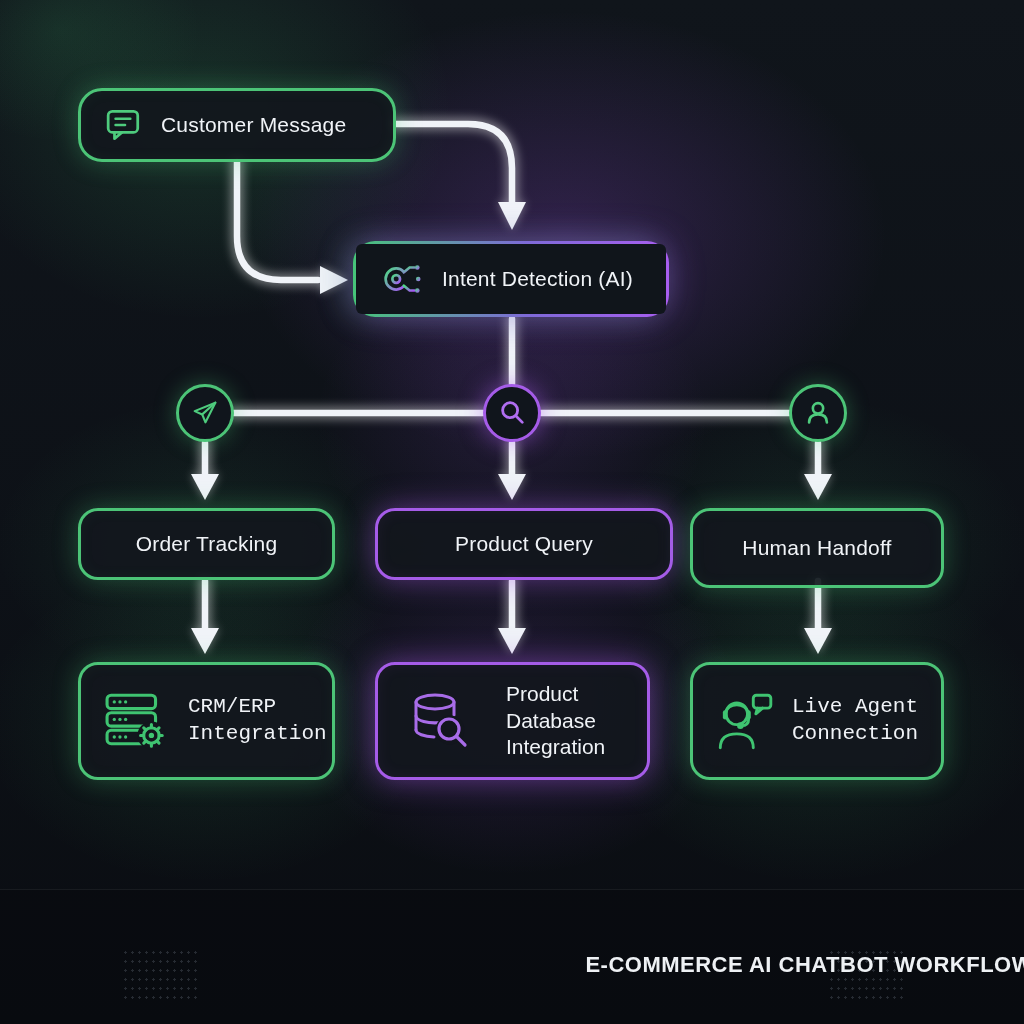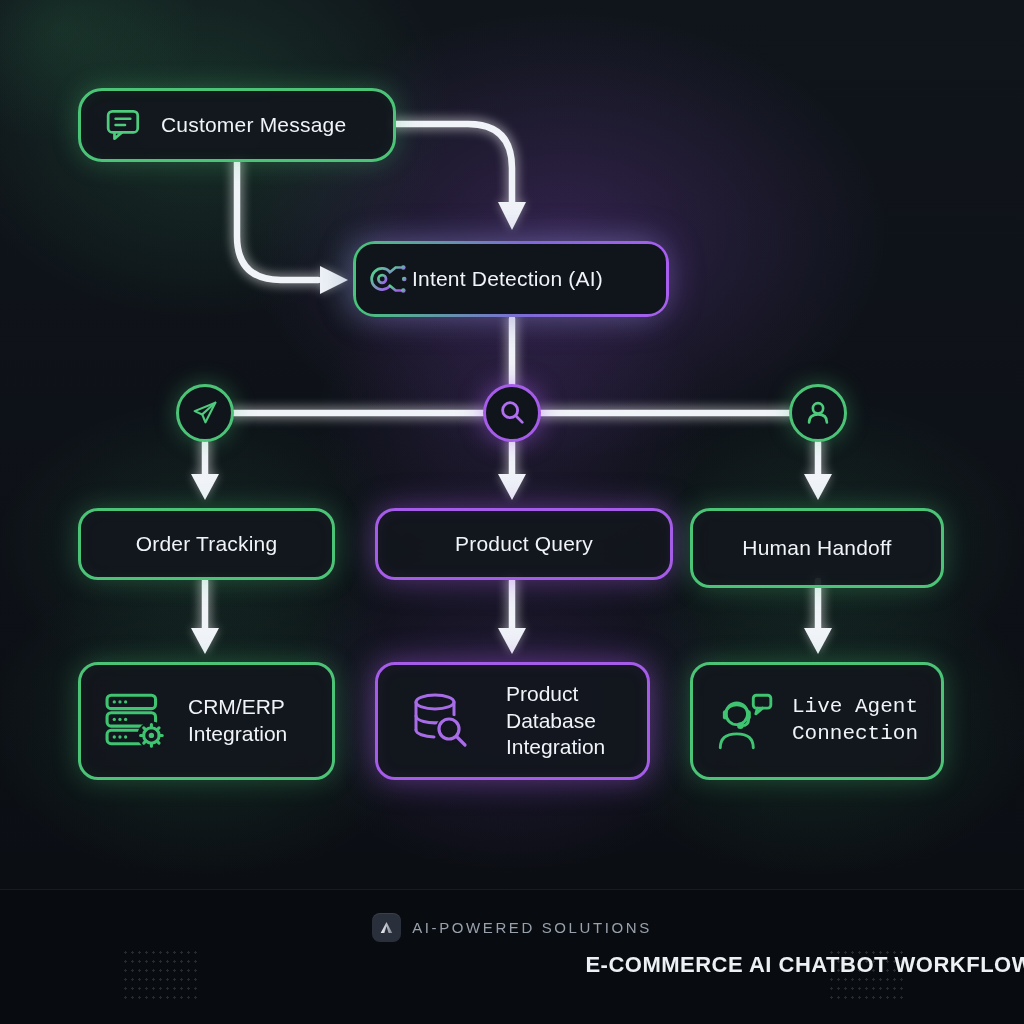--- a/index.html
+++ b/index.html
@@ -38,22 +38,22 @@
   .node-label{font-size:21px;color:#f0f3f7;letter-spacing:.2px;}
   .center-content{justify-content:center;gap:18px;}
   .left-content{justify-content:flex-start;padding-left:24px;gap:18px;}
 
   .grad-wrap{
     position:absolute;z-index:2;padding:3px;border-radius:22px;box-sizing:border-box;
     background:linear-gradient(90deg,#46c579 0%,#7e6ad8 55%,#a85ef0 100%);
     box-shadow:0 0 34px rgba(160,95,235,0.45), -10px 0 30px rgba(70,200,120,0.22);
   }
   .grad-wrap .inner{
-    width:100%;height:100%;border-radius:18px;background:#10151b;box-sizing:border-box;
-    display:flex;align-items:center;padding-left:8px;gap:2px;
+    width:100%;height:100%;border-radius:6px;background:#10151b;box-sizing:border-box;
+    display:flex;align-items:center;padding-left:22px;gap:18px;
   }
 
   .branch-circle{
     position:absolute;z-index:2;width:58px;height:58px;border-radius:50%;
     background:#10151c;display:flex;align-items:center;justify-content:center;
     box-sizing:border-box;border:3px solid;
   }
   .branch-circle.green{border-color:#4cc477;box-shadow:0 0 22px rgba(80,210,125,0.35);}
   .branch-circle.purple{border-color:#a55ce8;box-shadow:0 0 24px rgba(168,92,232,0.55);}
 
@@ -180,21 +180,21 @@
   <div class="node green center-content" style="left:78px;top:508px;width:257px;height:72px;">
     <span class="node-label">Order Tracking</span>
   </div>
   <div class="node purple center-content" style="left:375px;top:508px;width:298px;height:72px;">
     <span class="node-label">Product Query</span>
   </div>
   <div class="node green center-content" style="left:690px;top:508px;width:254px;height:80px;">
     <span class="node-label">Human Handoff</span>
   </div>
 
-  <div class="node green left-content" style="left:78px;top:662px;width:257px;height:118px;gap:17px;">
+  <div class="node green left-content" style="left:78px;top:662px;width:257px;height:118px;gap:17px;font-family:Liberation Mono, monospace;">
     <span style="display:flex;">
       <svg width="66" height="60" viewBox="0 0 64 56">
         <g stroke="#3fc471" stroke-width="3" fill="none">
           <rect x="2" y="3" width="47" height="13" rx="4"></rect>
           <rect x="2" y="20" width="47" height="13" rx="4"></rect>
           <rect x="2" y="37" width="47" height="13" rx="4"></rect>
         </g>
         <g fill="#3fc471">
           <circle cx="9" cy="9.5" r="1.6"></circle>
             <circle cx="14.5" cy="9.5" r="1.6"></circle>
@@ -252,34 +252,19 @@
         <rect x="11.5" y="19.5" width="4.6" height="9" rx="2.2" fill="#3fc471"></rect>
         <rect x="34" y="19.5" width="4.6" height="9" rx="2.2" fill="#3fc471"></rect>
       </svg>
     </span>
     <span class="integration-text" style="width:140px;font-family:Liberation Mono, monospace;">Live Agent Connection</span>
   </div>
 
   <div class="footer-band"></div>
   <div class="footer-sep"></div>
 
-  <div class="brand-row">
-    <span class="brand-badge">
-      <svg width="17" height="17" viewBox="0 0 28 28">
-        <defs>
-          <linearGradient id="logoGrad" x1="0" y1="0" x2="1" y2="0">
-            <stop offset="0" stop-color="#f4f6f9"></stop>
-              <stop offset="1" stop-color="#7d848f"></stop>
-          </linearGradient>
-        </defs>
-        <polygon points="14,5 23.5,23 4.5,23" fill="url(#logoGrad)"></polygon>
-        <polygon points="14,12 17.5,23 10.5,23" fill="#2a303b"></polygon>
-      </svg>
-    </span>
-    <span class="brand-text">AI-POWERED SOLUTIONS</span>
-  </div>
 
   <div class="dots-texture" style="left:122px;top:948px;"></div>
   <div class="dots-texture" style="left:828px;top:948px;"></div>
 
   <div class="page-title">E-COMMERCE AI CHATBOT WORKFLOW</div>
 
 </div>
 
 </body></html>

